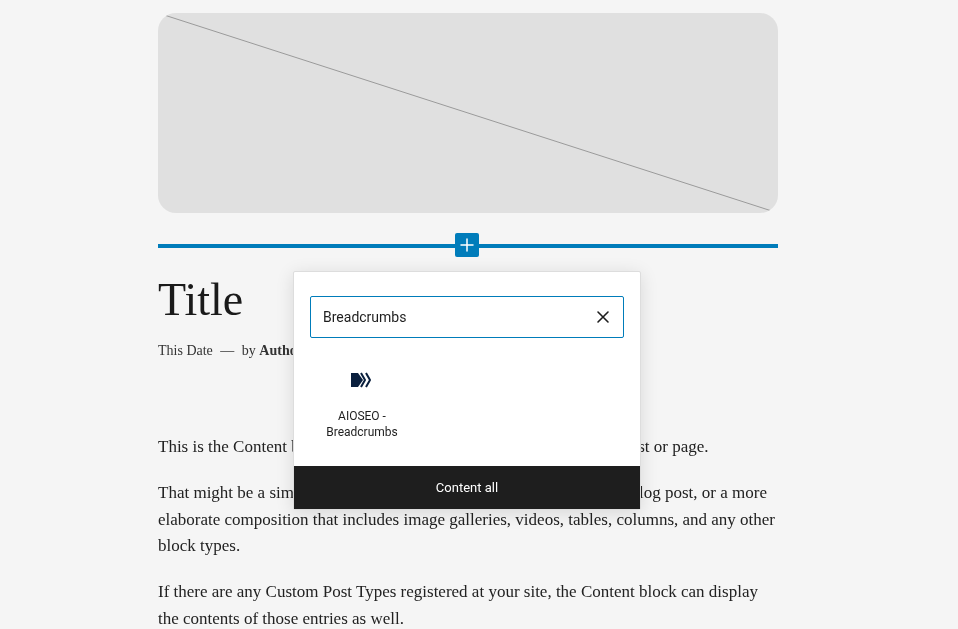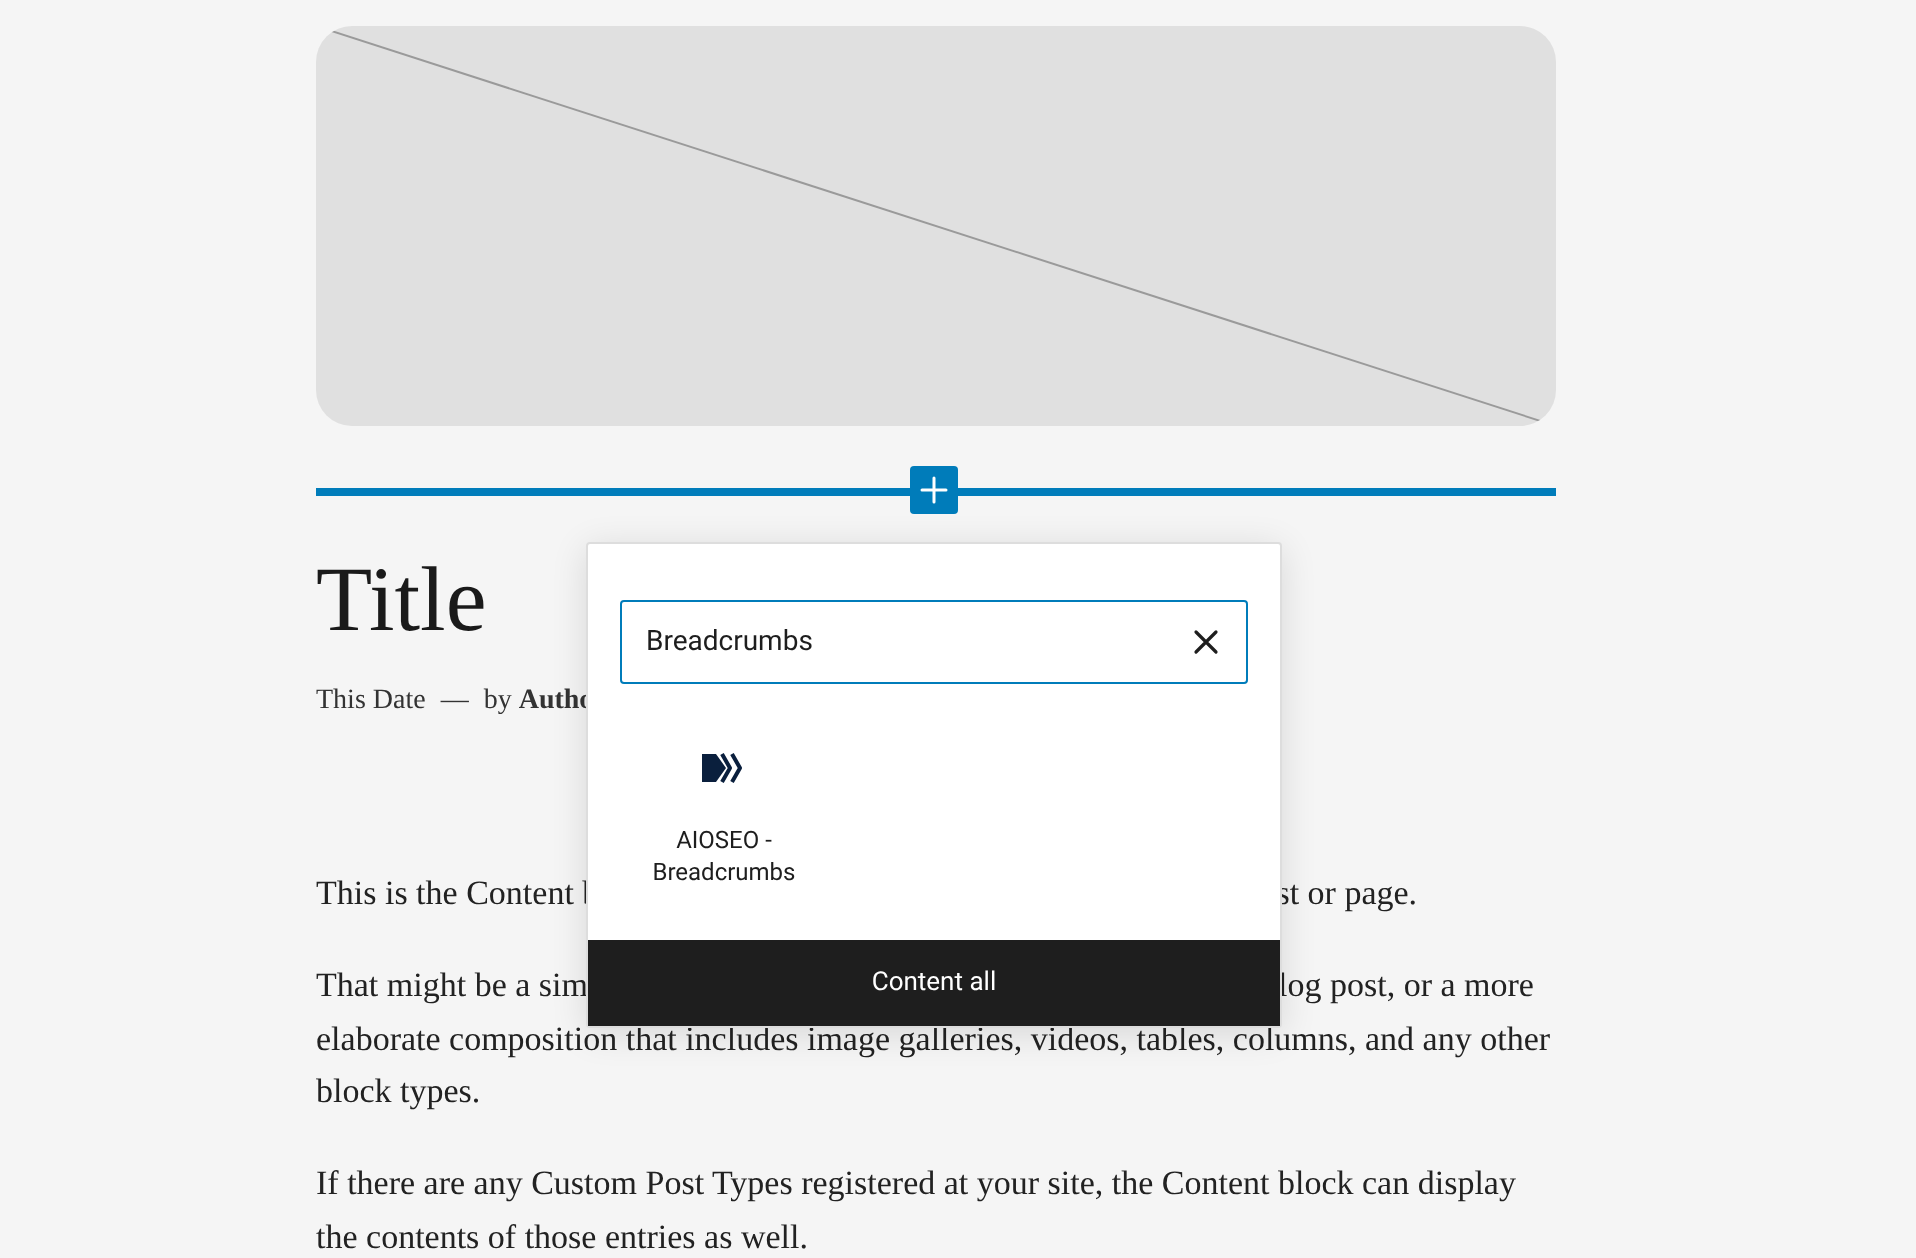--- a/index.html
+++ b/index.html
@@ -98,22 +98,21 @@
     top: 271px;
     width: 348px;
     background: #ffffff;
     border: 1px solid #ddd;
     border-radius: 2px;
     box-shadow: 0 3px 18px rgba(0,0,0,0.12);
     font-family: -apple-system, BlinkMacSystemFont, "Segoe UI", Roboto, sans-serif;
     z-index: 100;
   }
   .inserter-search-wrap {
-    padding: 2px 16px 14px 16px;
-    margin-top: 26px;
+    padding: 24px 16px 14px 16px;
   }
   .inserter-search {
     position: relative;
     width: 100%;
     height: 42px;
     border: 1.5px solid #007cba;
     border-radius: 2px;
     display: flex;
     align-items: center;
   }

